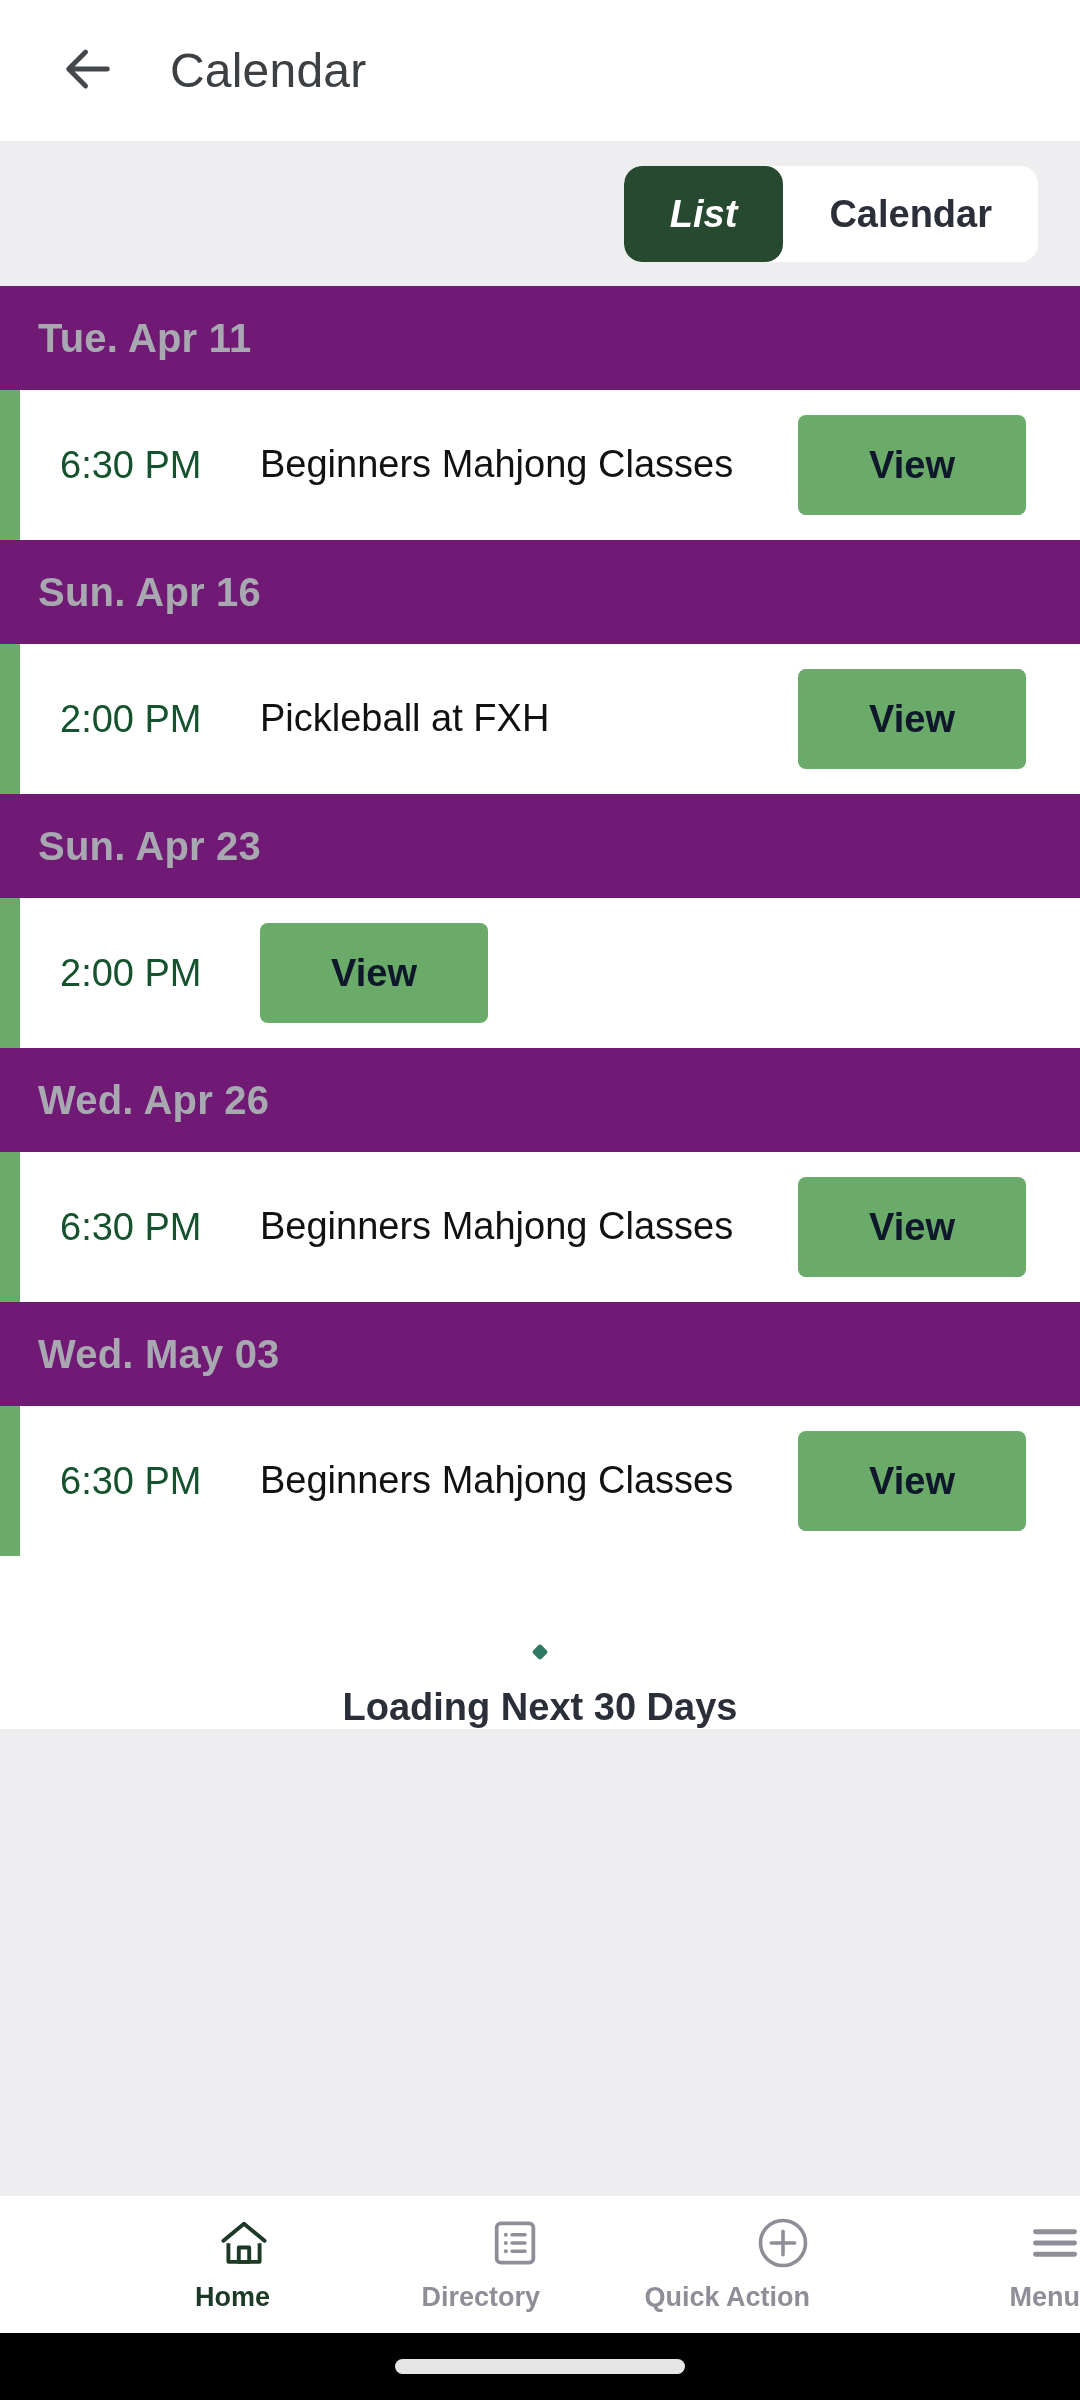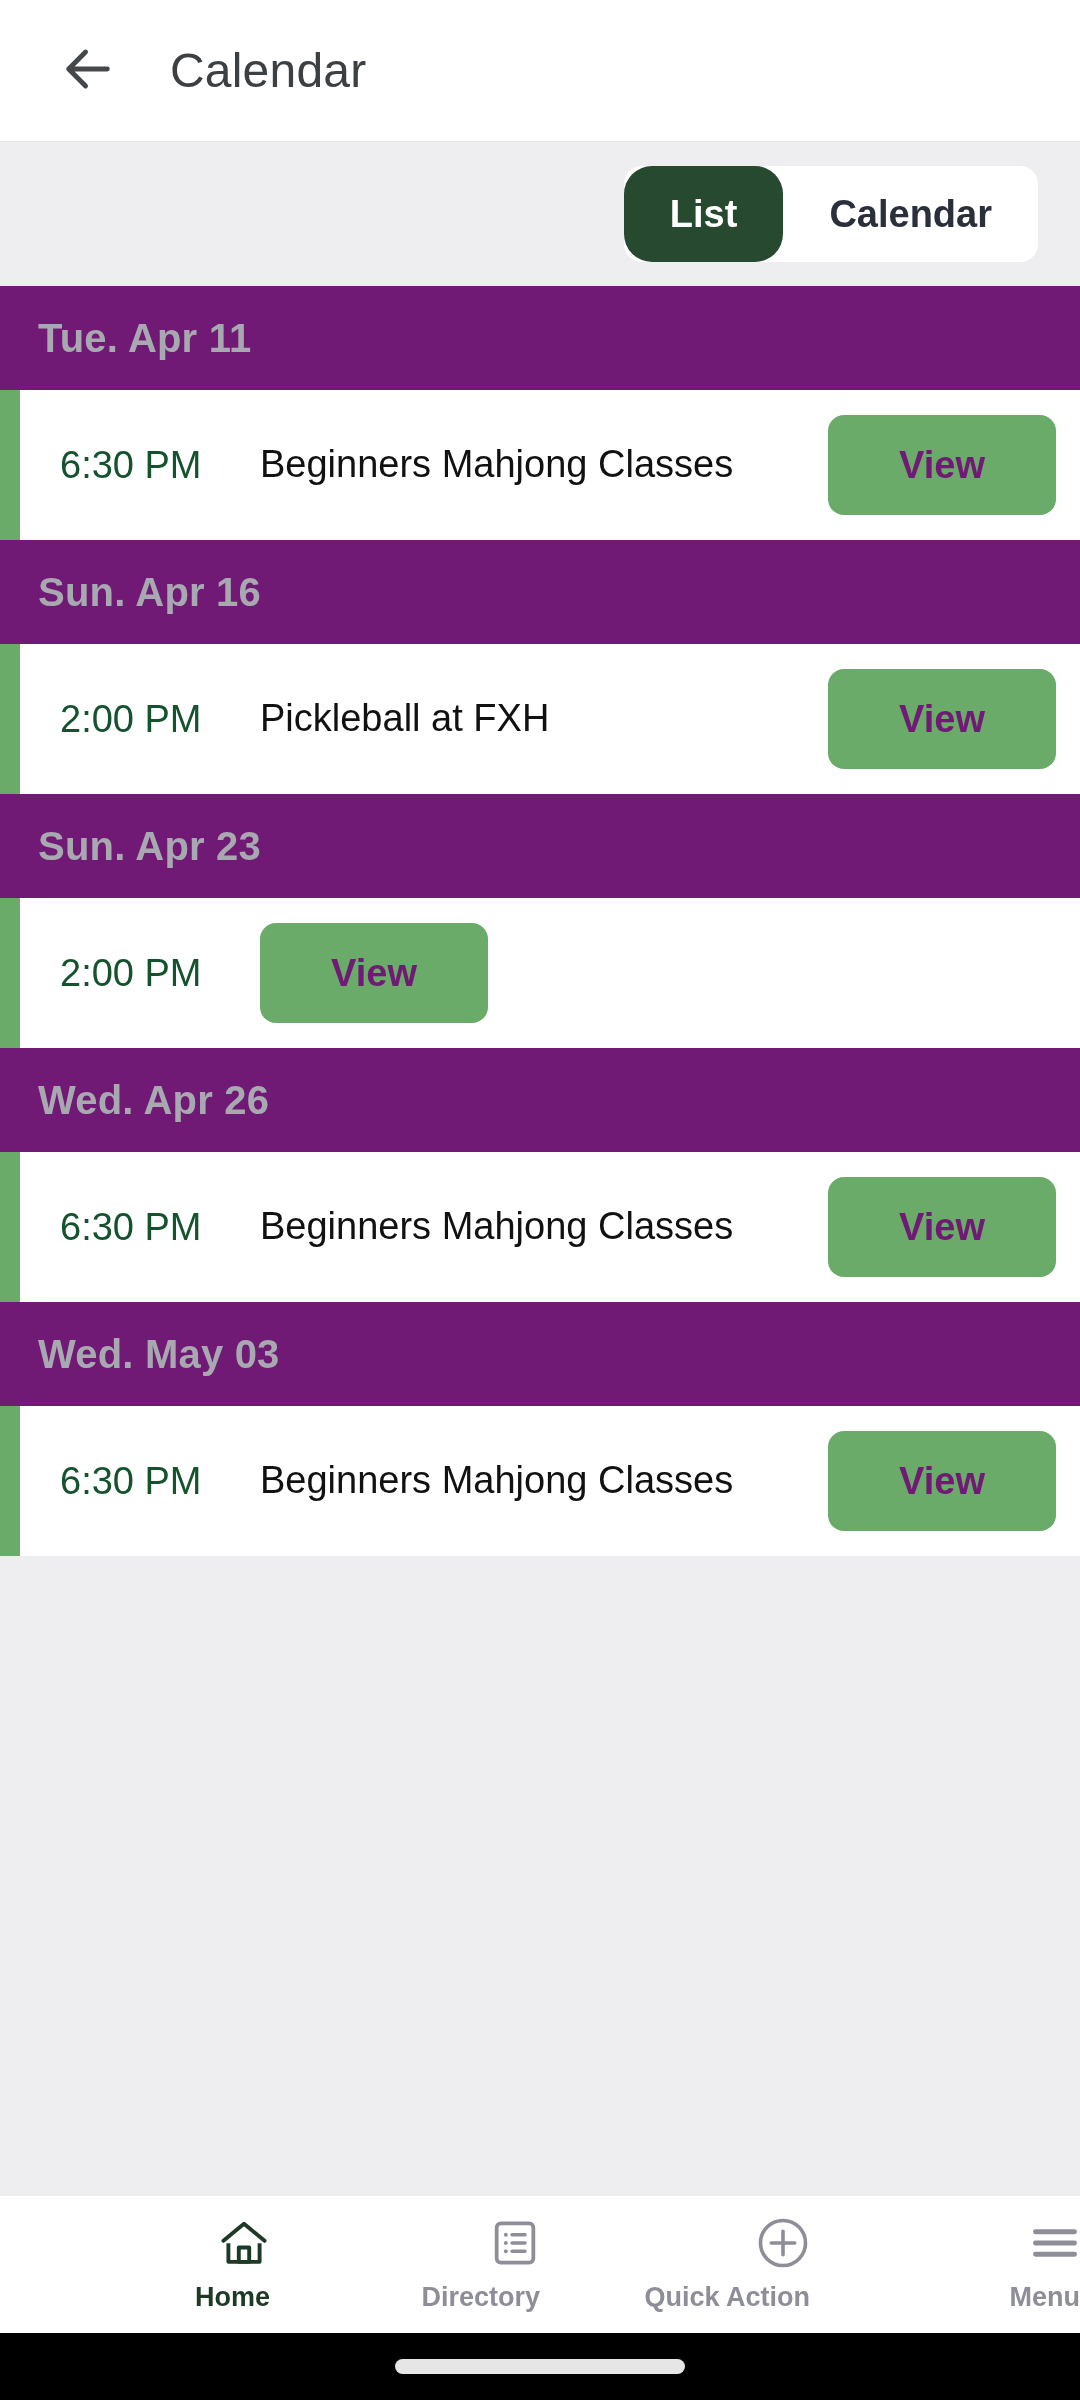--- a/index.html
+++ b/index.html
@@ -80,21 +80,22 @@
     display:flex; align-items:center; justify-content:center;
     padding:0 46px;
     font-size:38px;
     font-weight:bold;
     color:#2b2f3a;
     min-width:152px;
   }
   .seg-btn.active {
     background:#27492f;
     color:#ffffff;
-    border-radius:28px;
+    border-radius:18px;
+    font-style:italic;
   }
 
   
   .date-header {
     background:#701a75;
     height:104px;
     display:flex; align-items:center;
     padding-left:38px;
   }
   .date-header-text {
@@ -128,24 +129,24 @@
   .event-title {
     flex:1 1 auto;
     font-size:38px;
     color:#111111;
     line-height:1.2;
     padding-right:8px;
   }
   .view-btn {
     flex:0 0 auto;
     width:228px; height:100px;
-    margin-right:24px;
+    margin-right:54px;
     background:#6aab6a;
-    border-radius:16px;
-    color:#701a75;
+    border-radius:8px;
+    color:#0f172a;
     font-size:38px;
     font-weight:bold;
     display:flex; align-items:center; justify-content:center;
   }
 
   
   .loading-area {
     background:#ffffff;
     padding-top:90px;
     display:flex; flex-direction:column; align-items:center;
@@ -268,20 +269,24 @@
     <div class="date-header">
       <span class="date-header-text">Wed. May 03</span>
     </div>
     <div class="event-row">
       <div class="accent-bar"></div>
       <span class="event-time">6:30 PM</span>
       <span class="event-title">Beginners Mahjong Classes</span>
       <div class="view-btn">View</div>
     </div>
 
+    <div class="loading-area">
+      <div class="spinner-dot"></div>
+      <span class="loading-text">Loading Next 30 Days</span>
+    </div>
     <div class="filler"></div>
   </div>
 
   <div class="bottom-nav">
 
     <div class="nav-item active">
       <span class="nav-icon">
         <svg width="52" height="50" viewBox="0 0 24 23">
           <path d="M2.5 10.5 12 2.6l9.5 7.9" fill="none" stroke="#1d3a26" stroke-width="1.8" stroke-linecap="round" stroke-linejoin="round"></path>
           <path d="M4.8 11.6v8.6h14.4v-8.6" fill="none" stroke="#1d3a26" stroke-width="1.8" stroke-linejoin="round"></path>

